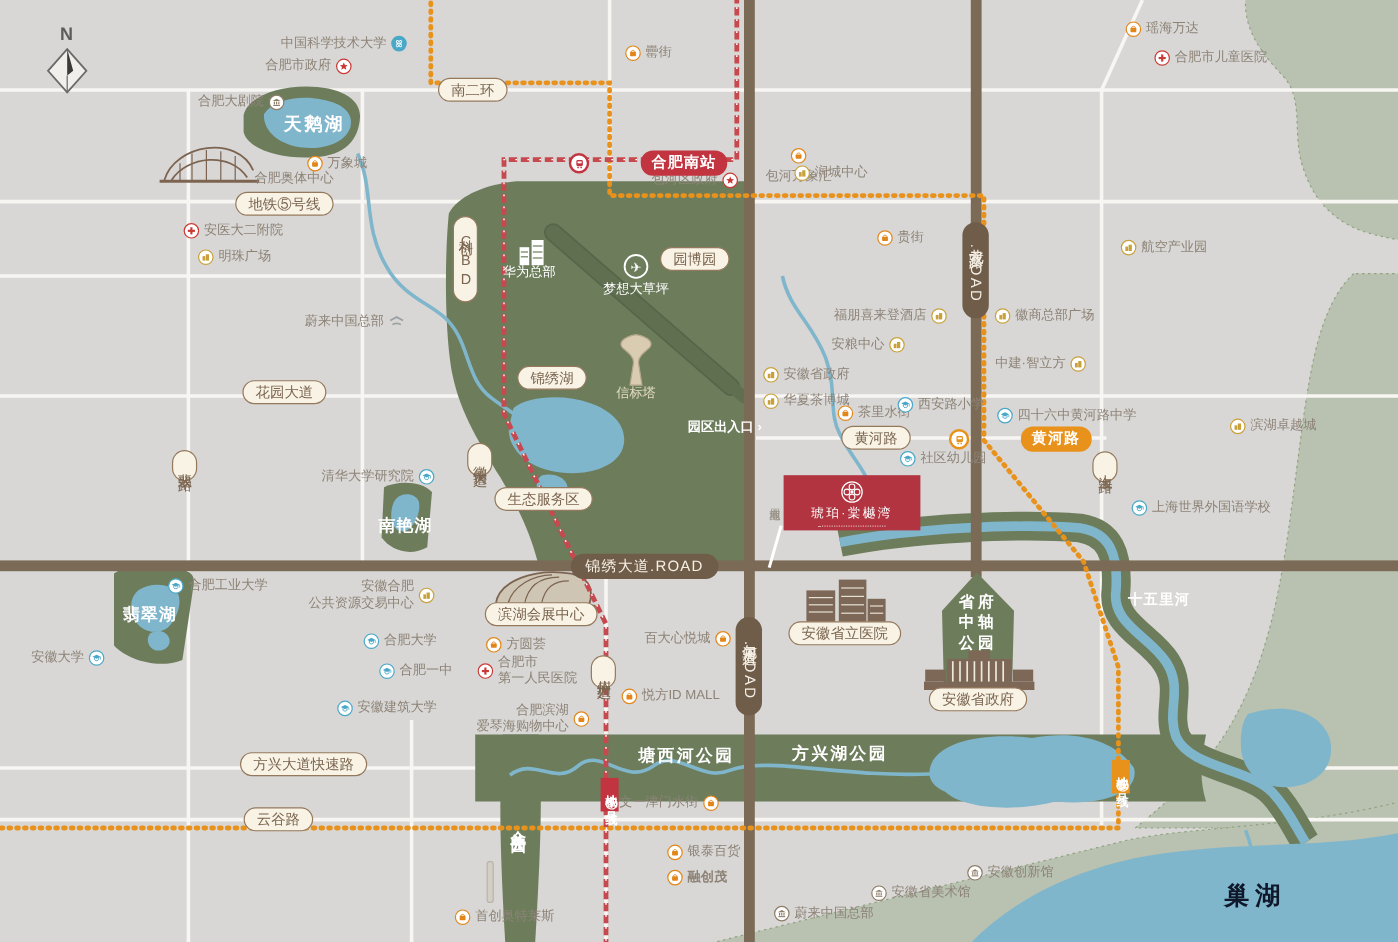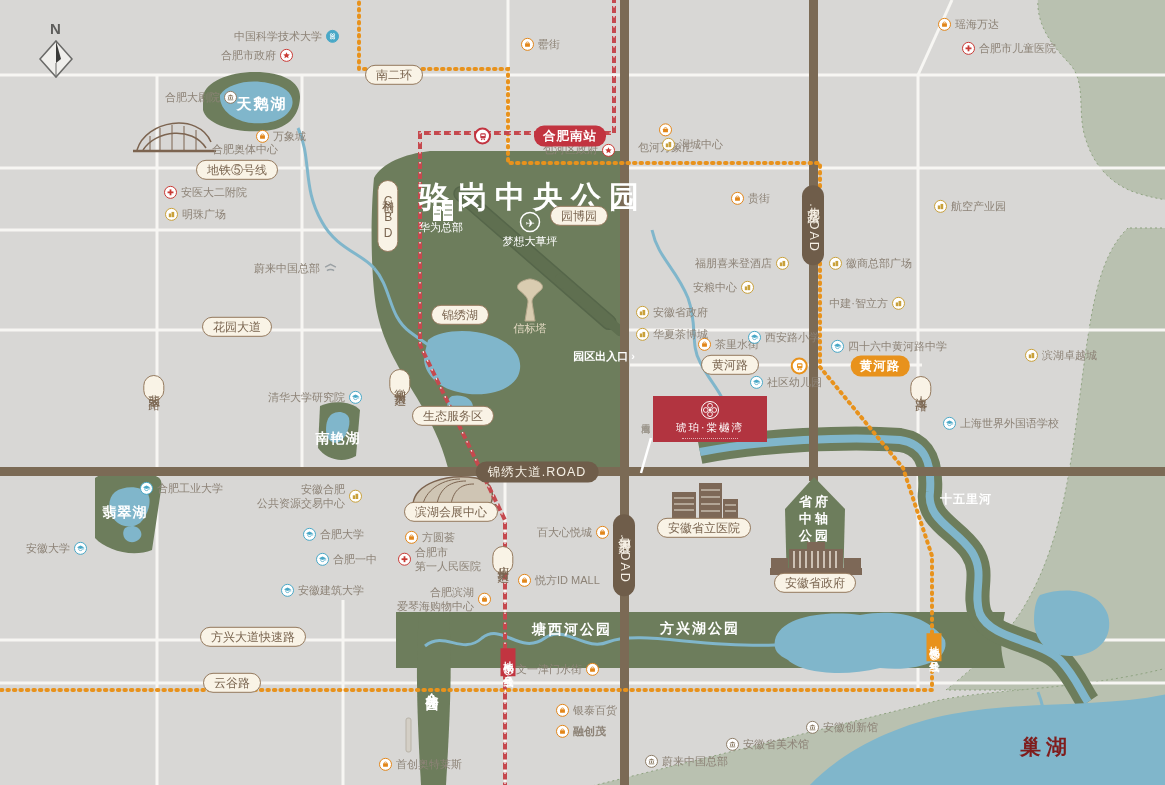--- a/index.html
+++ b/index.html
@@ -299,41 +299,41 @@
     <div class="poi rev" style="right: 872px; top: 55px;">
       <span class="picon t-gov">
         <svg viewBox="0 0 14 14">
           <use href="#g-star"></use>
         </svg>
       </span>
       <span class="ptxt">
         <div>合肥市政府</div>
       </span>
     </div>
-    <div class="poi rev" style="right: 928px; top: 85px; margin-top: 12px;">
+    <div class="poi rev" style="right: 928px; top: 85px;">
       <span class="picon t-theater">
         <svg viewBox="0 0 14 14">
           <use href="#g-bank"></use>
         </svg>
       </span>
       <span class="ptxt">
         <div>合肥大剧院</div>
       </span>
     </div>
     <div class="poi" style="left: 256px; top: 136px;">
       <span class="picon t-mall">
         <svg viewBox="0 0 14 14">
           <use href="#g-bag"></use>
         </svg>
       </span>
       <span class="ptxt">
         <div>万象城</div>
       </span>
     </div>
-    <div class="poi" style="left: 164px; top: 192px; font-family: Liberation Serif, serif;">
+    <div class="poi" style="left: 153px; top: 192px; font-family: Liberation Serif, serif;">
       <span class="picon t-hospital">
         <svg viewBox="0 0 14 14">
           <use href="#g-cross"></use>
         </svg>
       </span>
       <span class="ptxt">
         <div>安医大二附院</div>
       </span>
     </div>
     <div class="poi" style="left: 165px; top: 214px;">
@@ -349,21 +349,21 @@
     <div class="poi" style="left: 521px; top: 44px;">
       <span class="picon t-mall">
         <svg viewBox="0 0 14 14">
           <use href="#g-bag"></use>
         </svg>
       </span>
       <span class="ptxt">
         <div>罍街</div>
       </span>
     </div>
-    <div class="poi rev" style="right: 550px; top: 150px; font-family: Liberation Mono, monospace;">
+    <div class="poi rev" style="right: 550px; top: 150px;">
       <span class="picon t-gov">
         <svg viewBox="0 0 14 14">
           <use href="#g-star"></use>
         </svg>
       </span>
       <span class="ptxt">
         <div>包河区政府</div>
       </span>
     </div>
     <div class="poi" style="left: 638px; top: 139px; flex-direction: column;">
@@ -762,29 +762,28 @@
     <div class="pill light v" style="left: 921px; top: 389px;">上海路</div>
     <div class="pill light v" style="left: 503px; top: 560px;">庐州大道</div>
     <div class="pill light" style="left: 253px; top: 637px;">方兴大道快速路</div>
     <div class="pill light" style="left: 232px; top: 683px;">云谷路</div>
     <div class="pill light" style="left: 451px; top: 512px;">滨湖会展中心</div>
     <div class="pill light" style="left: 704px; top: 528px;">安徽省立医院</div>
     <div class="pill light" style="left: 815px; top: 583px;">安徽省政府</div>
     <div class="pill dark" style="left: 537px; top: 472px;">锦绣大道.ROAD</div>
     <div class="pill dark v" style="left: 624px; top: 555px;">包河大道.ROAD</div>
     <div class="pill dark v" style="left: 813px; top: 225px;">北京路.ROAD</div>
-    <div class="alab" style="left: 533px; top: 196px; font-size: 30px; color: rgb(255, 255, 255); font-weight: bold; letter-spacing: 8px;"><div>骆岗中央公园</div></div>
     <div class="alab" style="left: 262px; top: 104px; font-size: 15px; color: rgb(255, 255, 255); font-weight: bold; letter-spacing: 2px;"><div>天鹅湖</div></div>
     <div class="alab" style="left: 338px; top: 438px; font-size: 14px; color: rgb(255, 255, 255); font-weight: bold; letter-spacing: 1px;"><div>南艳湖</div></div>
     <div class="alab" style="left: 125px; top: 512px; font-size: 14px; color: rgb(255, 255, 255); font-weight: bold; letter-spacing: 1px;"><div>翡翠湖</div></div>
     <div class="alab" style="left: 572px; top: 629px; font-size: 14px; color: rgb(255, 255, 255); font-weight: bold; letter-spacing: 2px;"><div>塘西河公园</div></div>
     <div class="alab" style="left: 700px; top: 628px; font-size: 14px; color: rgb(255, 255, 255); font-weight: bold; letter-spacing: 2px;"><div>方兴湖公园</div></div>
     <div class="alab vert" style="left: 431px; top: 686px; font-size: 13px; color: rgb(255, 255, 255); font-weight: bold; letter-spacing: 2px;"><div>金斗公园</div></div>
     <div class="alab" style="left: 966px; top: 500px; font-size: 12px; color: rgb(255, 255, 255); font-weight: bold; letter-spacing: 1px;"><div>十五里河</div></div>
-    <div class="alab" style="left: 1046px; top: 747px; font-size: 21px; color: #7f1d1d; font-weight: bold; letter-spacing: 5px;"><div>巢湖</div></div>
+    <div class="alab" style="left: 1046px; top: 747px; font-size: 21px; color: #0f172a; font-weight: bold; letter-spacing: 5px;"><div>巢湖</div></div>
     <div class="alab" style="left: 604px; top: 356px; font-size: 11px; color: rgb(255, 255, 255); font-weight: bold;"><div>园区出入口 ›</div></div>
     <div class="alab" style="left: 530px; top: 241px; font-size: 11px; color: rgb(255, 255, 255);"><div>梦想大草坪</div></div>
     <div class="alab" style="left: 441px; top: 227px; font-size: 11px; color: rgb(255, 255, 255);"><div>华为总部</div></div>
     <div class="alab" style="left: 530px; top: 328px; font-size: 11px; color: rgb(227, 217, 194);"><div>信标塔</div></div>
     <div class="alab" style="left: 245px; top: 149px; font-size: 11px; color: rgb(141, 131, 119);"><div>合肥奥体中心</div></div>
     <div class="alab vert" style="left: 645px; top: 417px; font-size: 9px; color: rgb(154, 148, 138);"><div>商业用地</div></div>
     <div class="alab" style="left: 815px; top: 519px; font-size: 13px; color: rgb(255, 255, 255); font-weight: bold; letter-spacing: 3px;"><div>省府</div><div>中轴</div><div>公园</div></div>
     <div class="stn stn-red" style="left: 540px; top: 136px;">
       <span class="dot">
         <svg viewBox="0 0 14 14">

